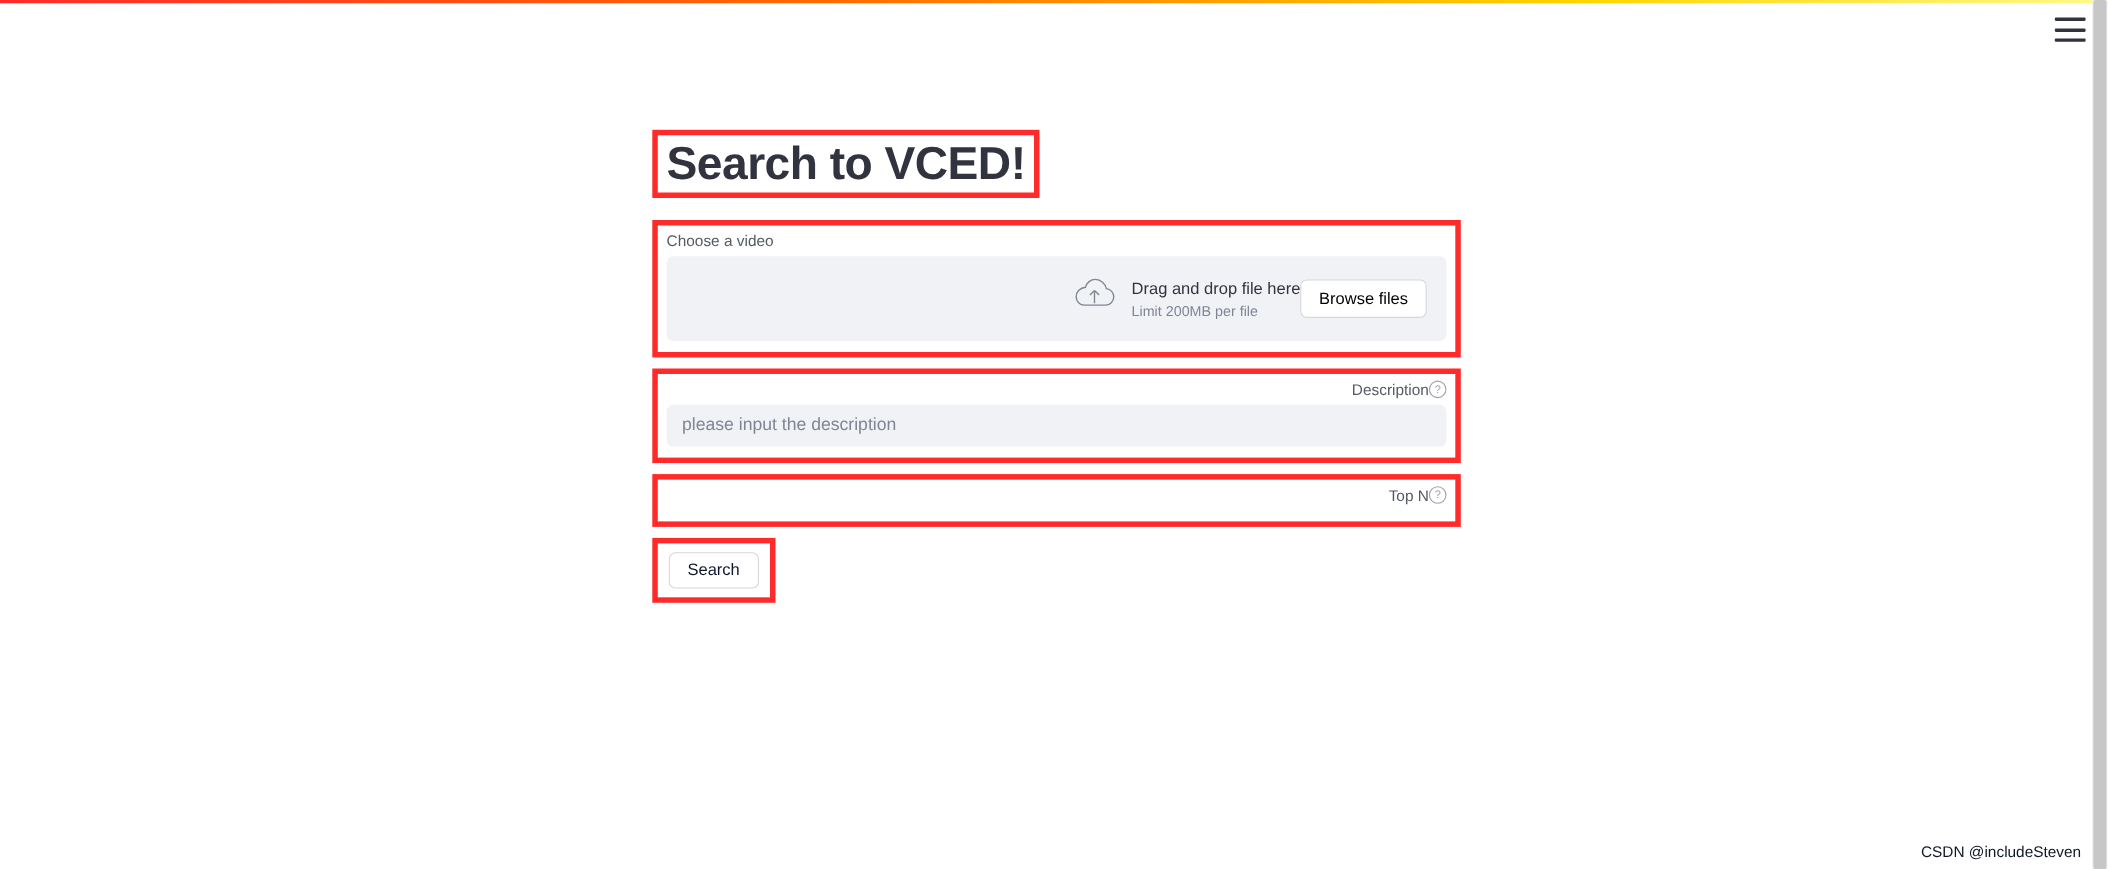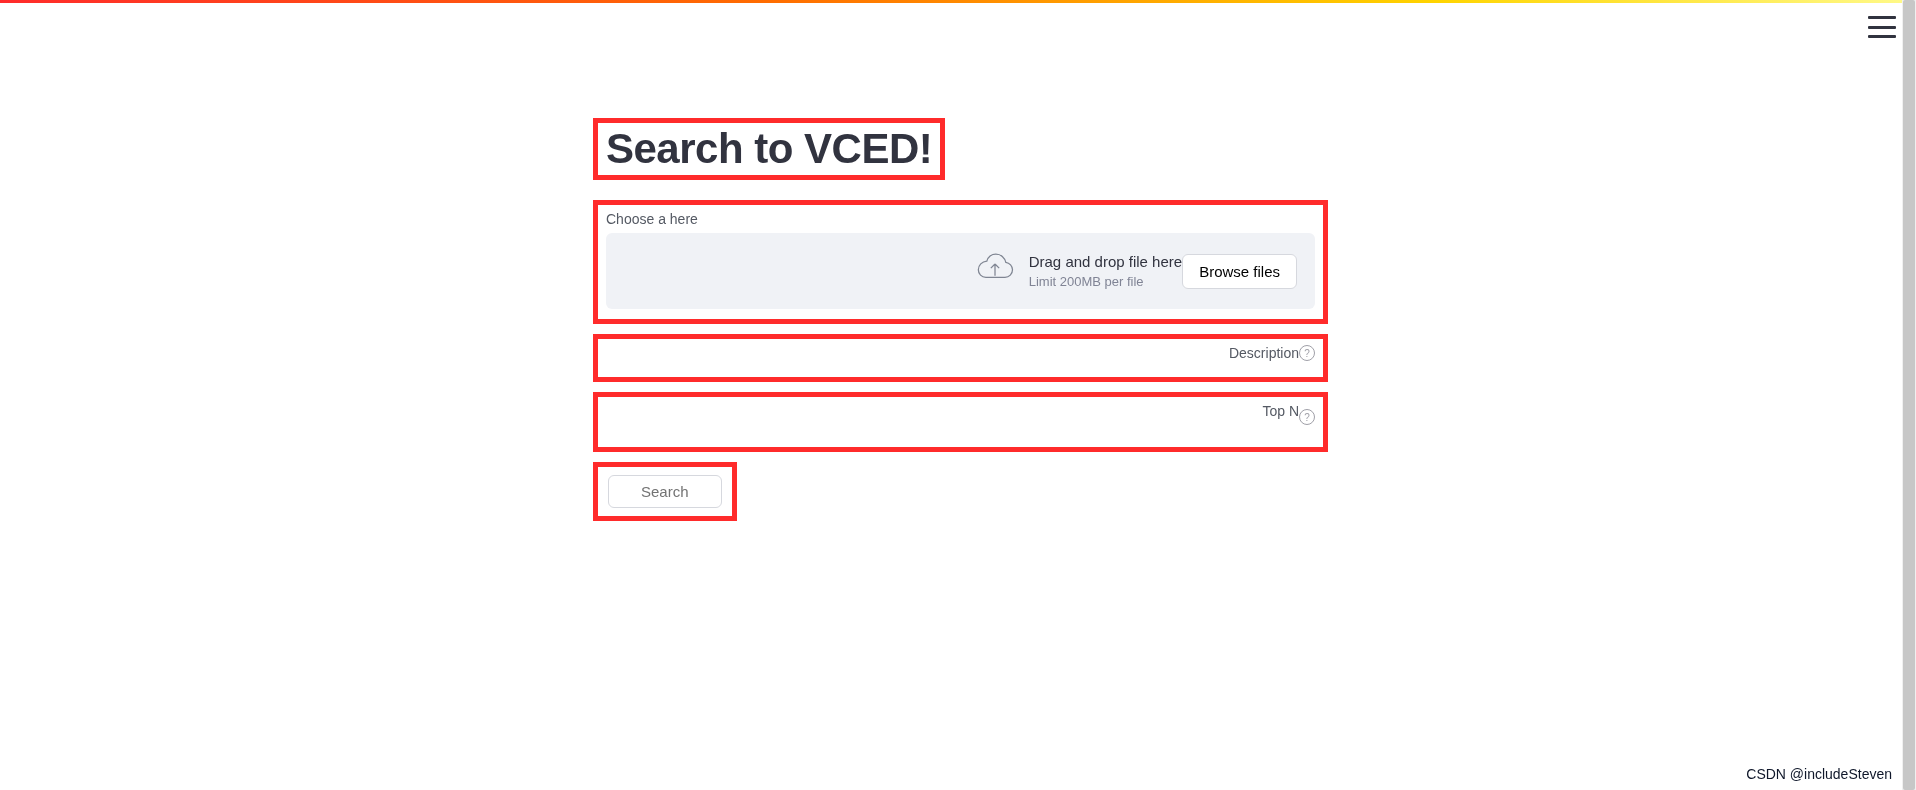--- a/index.html
+++ b/index.html
@@ -155,23 +155,23 @@
     .search-wrapper {
       border: 5px solid #ff2b2b;
       display: inline-block;
       padding: 8px 10px;
       margin-top: 10px;
     }
     .search-btn {
       background: #ffffff;
       border: 1px solid #d6d8de;
       border-radius: 6px;
-      padding: 7px 32px;
+      padding: 7px 16px;
       font-size: 15px;
-      color: #737373;
+      color: #0f172a;
       cursor: pointer;
       font-family: inherit;
     }
     .watermark {
       position: absolute;
       bottom: 8px;
       right: 24px;
       font-size: 14px;
       color: #0f172a;
       font-family: Arial, sans-serif;
@@ -190,21 +190,21 @@
 
 <div class="scrollbar">
   <div class="scrollbar-thumb"></div>
 </div>
 
 <div class="container">
 
   <h1 class="title">Search to VCED!</h1>
 
   <div class="section-box">
-    <div class="section-label">Choose a here</div>
+    <div class="section-label">Choose a video</div>
     <div class="dropzone">
       <div class="dz-left">
         <div class="cloud-icon">
           <svg viewBox="0 0 48 40">
             <path d="M36 30c5 0 9-4 9-9 0-4.5-3.5-8.3-8-8.9C35.8 6.7 30.9 2 25 2c-5.2 0-9.6 3.6-10.8 8.5C8.3 11 4 15.6 4 21c0 5 4 9 9 9h23z"></path>
             <path d="M24 28 V14 M24 14 l-5 5 M24 14 l5 5"></path>
           </svg>
         </div>
         <div>
           <div class="dz-text-main">Drag and drop file here</div>
@@ -213,25 +213,26 @@
       </div>
       <button class="browse-btn">Browse files</button>
     </div>
   </div>
 
   <div class="section-box">
     <div class="label-row">
       <div class="section-label" style="margin-bottom:0">Description</div>
       <div class="help-icon">?</div>
     </div>
+    <input type="text" class="text-input" placeholder="please input the description" style="">
   </div>
 
   <div class="section-box">
     <div class="label-row">
-      <div class="section-label" style="margin-bottom:12px">Top N</div>
+      <div class="section-label" style="margin-bottom:0">Top N</div>
       <div class="help-icon">?</div>
     </div>
   </div>
 
   <div class="search-wrapper">
     <button class="search-btn">Search</button>
   </div>
 
 </div>
 

